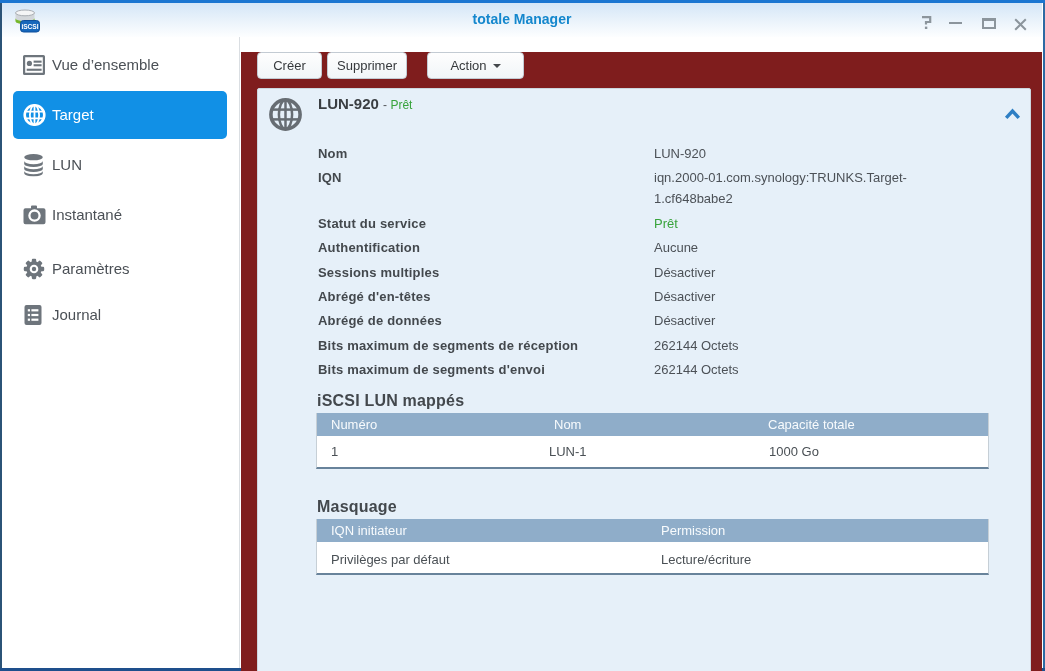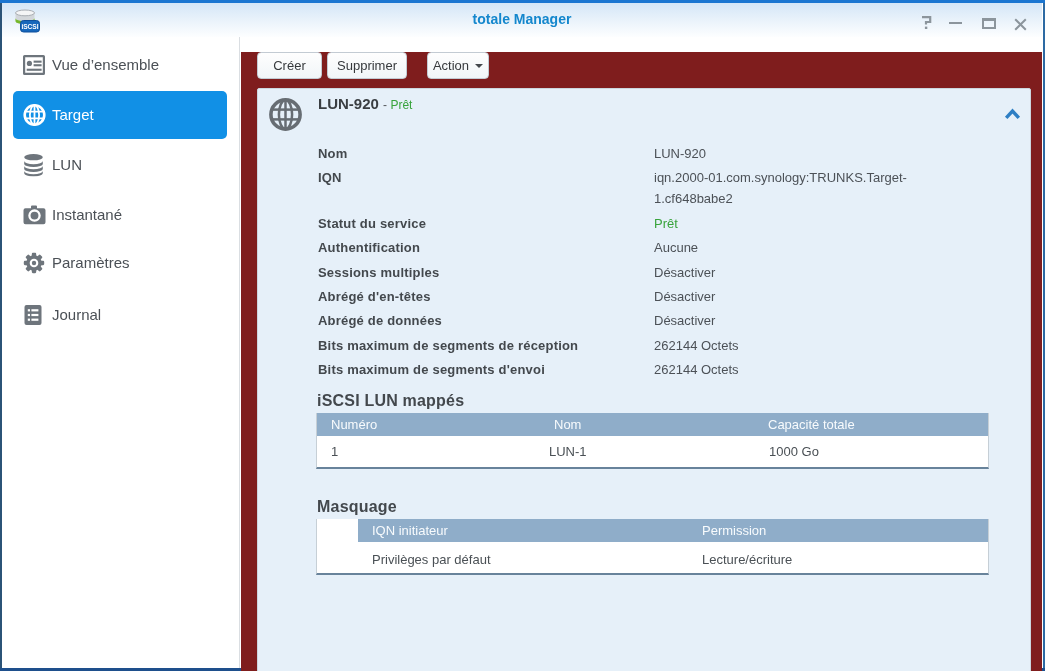--- a/index.html
+++ b/index.html
@@ -105,21 +105,21 @@
       </svg>
       <span class="tx">LUN</span>
     </div>
     <div class="navitem" style="top:154px;">
       <svg class="ic" width="23" height="20" viewBox="0 0 23 20">
         <path d="M2.5 3.2 h5.5 v-1.6 a1 1 0 0 1 1 -1 h4 a1 1 0 0 1 1 1 v1.6 h6.5 a2 2 0 0 1 2 2 v12 a2 2 0 0 1 -2 2 h-18 a2 2 0 0 1 -2 -2 v-12 a2 2 0 0 1 2 -2 z" fill="#6e757c"></path>
         <circle cx="11.5" cy="10.6" r="5.1" fill="none" stroke="#ffffff" stroke-width="2.3"></circle>
       </svg>
       <span class="tx">Instantané</span>
     </div>
-    <div class="navitem" style="top:202px;text-align:center;">
+    <div class="navitem" style="top:208px;text-align:center;">
       <svg class="ic" width="22" height="22" viewBox="0 0 22 22">
         <g fill="#6e757c">
           <circle cx="11" cy="11" r="7.7"></circle>
           <rect x="8.8" y="0.8" width="4.4" height="4.4" rx="1.1"></rect>
           <rect x="8.8" y="16.8" width="4.4" height="4.4" rx="1.1"></rect>
           <rect x="8.8" y="0.8" width="4.4" height="4.4" rx="1.1" transform="rotate(45 11 11)"></rect>
           <rect x="8.8" y="16.8" width="4.4" height="4.4" rx="1.1" transform="rotate(45 11 11)"></rect>
           <rect x="8.8" y="0.8" width="4.4" height="4.4" rx="1.1" transform="rotate(90 11 11)"></rect>
           <rect x="8.8" y="16.8" width="4.4" height="4.4" rx="1.1" transform="rotate(90 11 11)"></rect>
           <rect x="8.8" y="0.8" width="4.4" height="4.4" rx="1.1" transform="rotate(135 11 11)"></rect>
@@ -140,21 +140,21 @@
         <rect x="4.8" y="14.6" width="2.2" height="2.2" fill="#fff"></rect>
         <rect x="8.4" y="14.6" width="7" height="2.2" fill="#fff"></rect>
       </svg>
       <span class="tx">Journal</span>
     </div>
   </div>
 
   <div id="main">
     <div class="toolbtn" style="left:16px; width:65px;">Créer</div>
     <div class="toolbtn" style="left:86px; width:80px;">Supprimer</div>
-    <div class="toolbtn" style="left:186px; width:62px;">Action<span class="caret"></span></div>
+    <div class="toolbtn" style="left:186px; width:97px;">Action<span class="caret"></span></div>
 
     <div id="panel">
       <svg class="abs" style="left:11px; top:9px;" width="33" height="33" viewBox="0 0 33 33">
         <circle cx="16.5" cy="16.5" r="14.6" fill="none" stroke="#676d73" stroke-width="3.6"></circle>
         <ellipse cx="16.5" cy="16.5" rx="6.6" ry="14.6" fill="none" stroke="#676d73" stroke-width="2.5"></ellipse>
         <line x1="16.5" y1="1.9" x2="16.5" y2="31.1" stroke="#676d73" stroke-width="2.5"></line>
         <line x1="2.6" y1="11.6" x2="30.4" y2="11.6" stroke="#676d73" stroke-width="2.5"></line>
         <line x1="2.6" y1="21.4" x2="30.4" y2="21.4" stroke="#676d73" stroke-width="2.5"></line>
       </svg>
       <div id="hdrname">LUN-920 <span id="hdrstate">- <span class="green">Prêt</span></span></div>
@@ -182,21 +182,21 @@
           <span style="left:451px;">Capacité totale</span>
         </div>
         <div class="trow">
           <span style="left:14px;">1</span>
           <span style="left:232px;">LUN-1</span>
           <span style="left:452px;">1000 Go</span>
         </div>
       </div>
 
       <div class="sectitle" style="top:409px;">Masquage</div>
-      <div class="tbl" style="top:430px;padding-left:41px;">
+      <div class="tbl" style="top:430px;">
         <div class="thead">
           <span style="left:14px;">IQN initiateur</span>
           <span style="left:344px;">Permission</span>
         </div>
         <div class="trow low">
           <span style="left:344px;">Lecture/écriture</span>
           <span style="left:14px;">Privilèges par défaut</span>
         </div>
       </div>
     </div>

